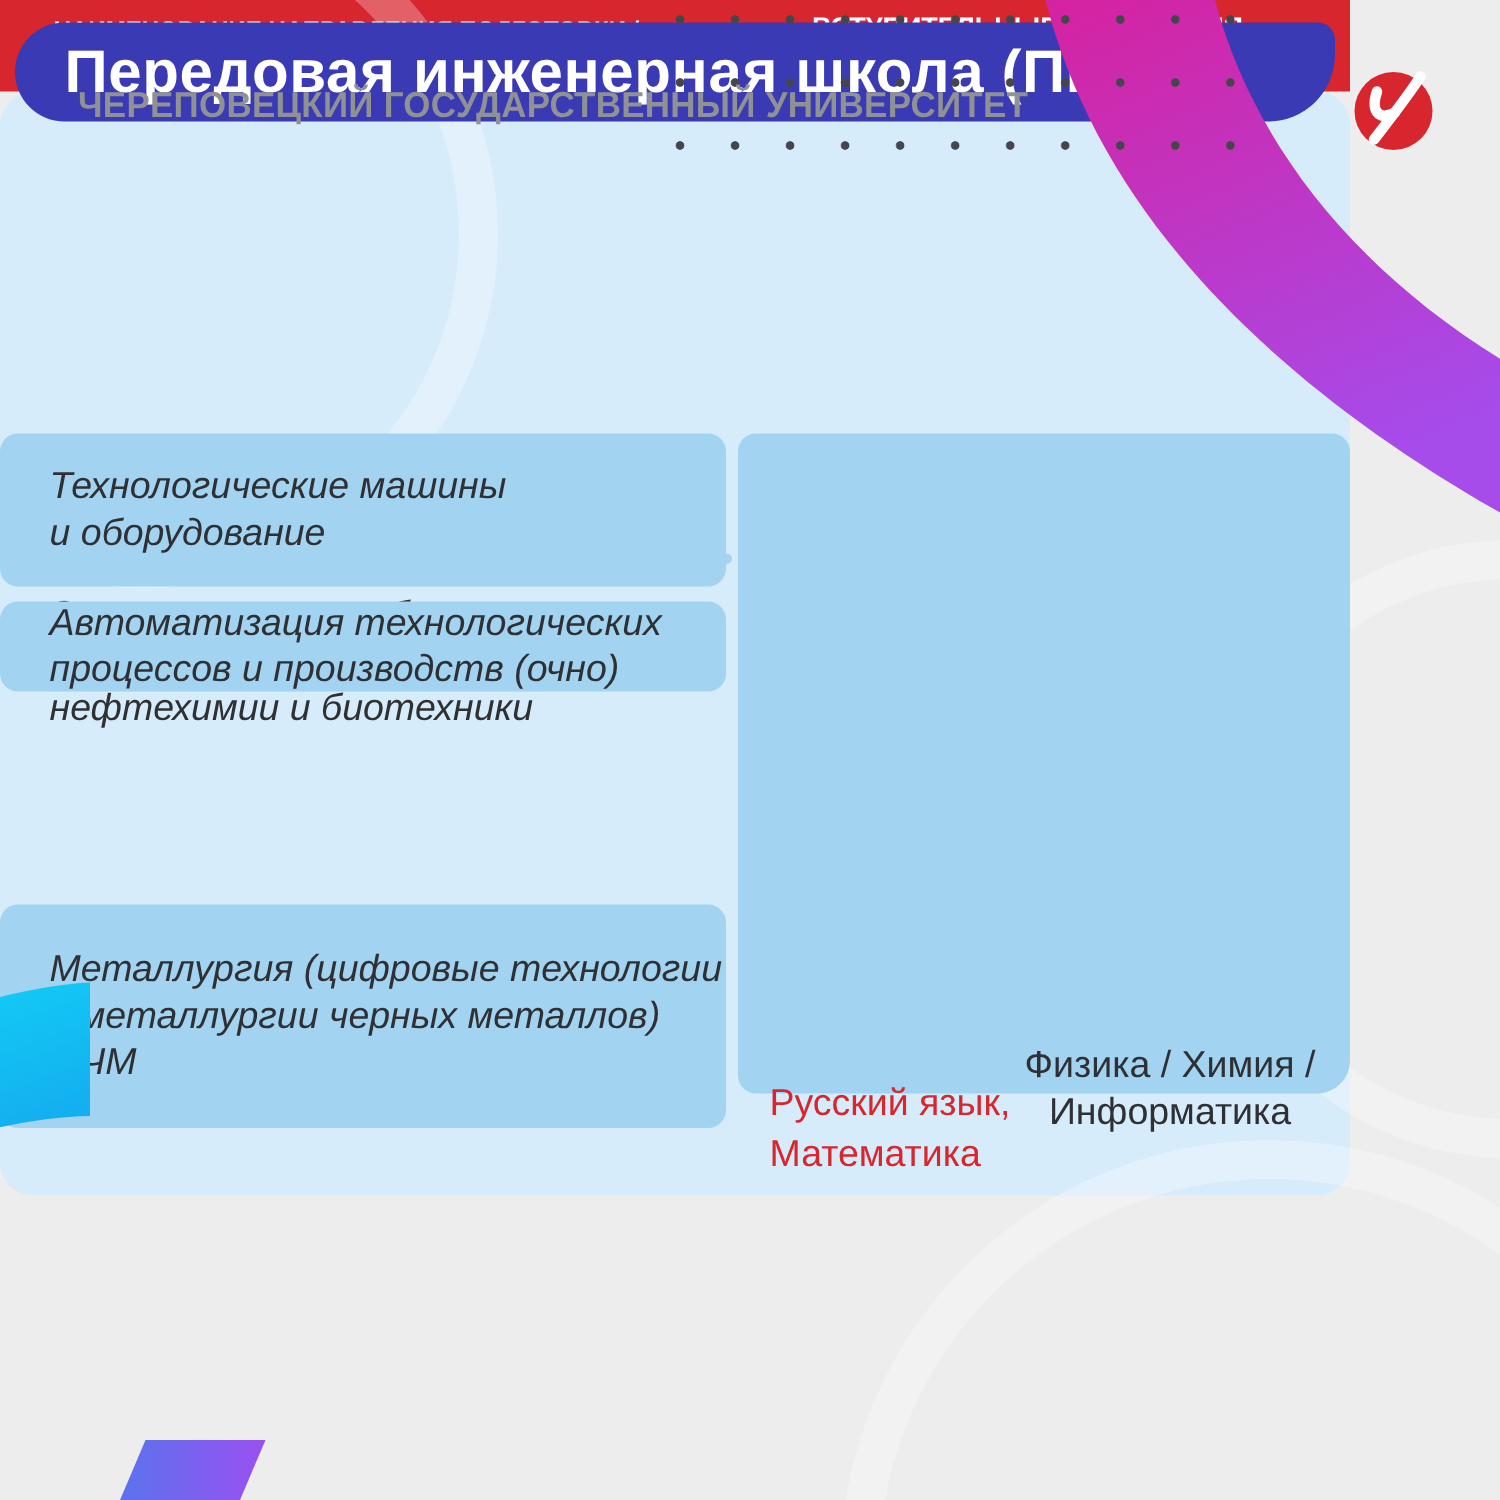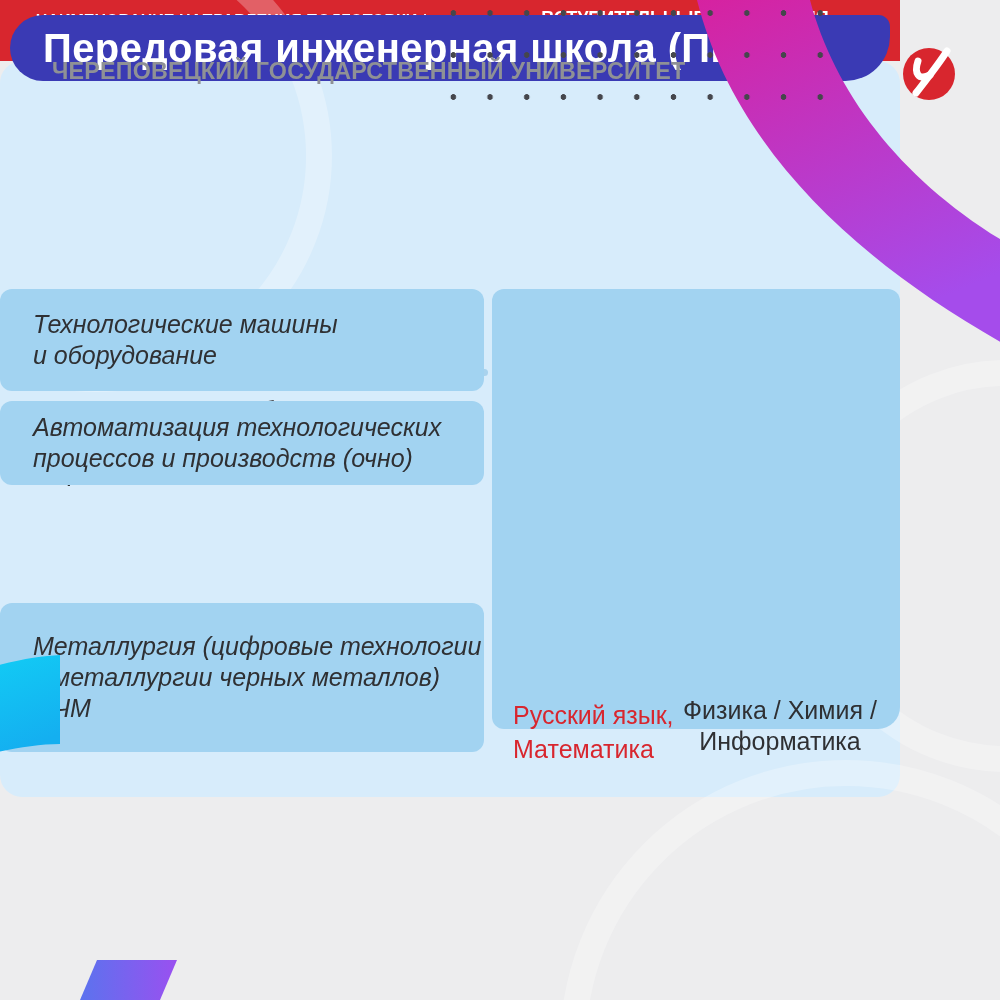--- a/index.html
+++ b/index.html
@@ -61,21 +61,21 @@
   }
   .banner{
     position:absolute;left:10px;top:15px;width:880px;height:66px;
     background:var(--indigo,#3a3ab4);
     border-radius:34px 12px 46px 34px;
     display:flex;align-items:center;
     color:#fff;font-size:40px;font-weight:700;letter-spacing:.4px;
     padding-left:33px;box-sizing:border-box;
   }
   .body-text{font-size:25px;line-height:31px;color:var(--ink,#2f3033);font-style:italic;}
-  .red-text{font-size:25px;line-height:34px;color:var(--red,#d8262e);}
+  .red-text{font-size:25px;line-height:34px;color:var(--red,#d8262e);margin-top:20px;}
   .opt-text{font-size:25px;line-height:31px;text-align:center;color:var(--ink,#2f3033);}
 
   .divline{
     position:absolute;left:0;top:369px;width:488px;height:7px;
     background:var(--divider,#a9d3ee);border-radius:0 4px 4px 0;
   }
   .pbox{
     position:absolute;background:var(--box,#a2d3f1);border-radius:12px;
     display:flex;align-items:center;box-sizing:border-box;padding-left:33px;
   }
@@ -155,21 +155,21 @@
 
     <div class="abs opt-text ml" style="left:655px;top:349px;width:250px;">Физика /
 Математика /
 Информатика</div>
 
     <div class="pbox left" style="top:289px;height:102px;">
       <div class="body-text ml">Технологические машины
 и оборудование</div>
     </div>
 
-    <div class="pbox left" style="top:401px;height:84px;">
+    <div class="pbox left" style="top:401px;height:60px;">
       <div class="body-text ml">Автоматизация технологических
 процессов и производств (очно)</div>
     </div>
 
 
     <div class="pbox left" style="top:603px;height:149px;">
       <div class="body-text ml">Металлургия (цифровые технологии
 в металлургии черных металлов)
 МЧМ</div>
     </div>

